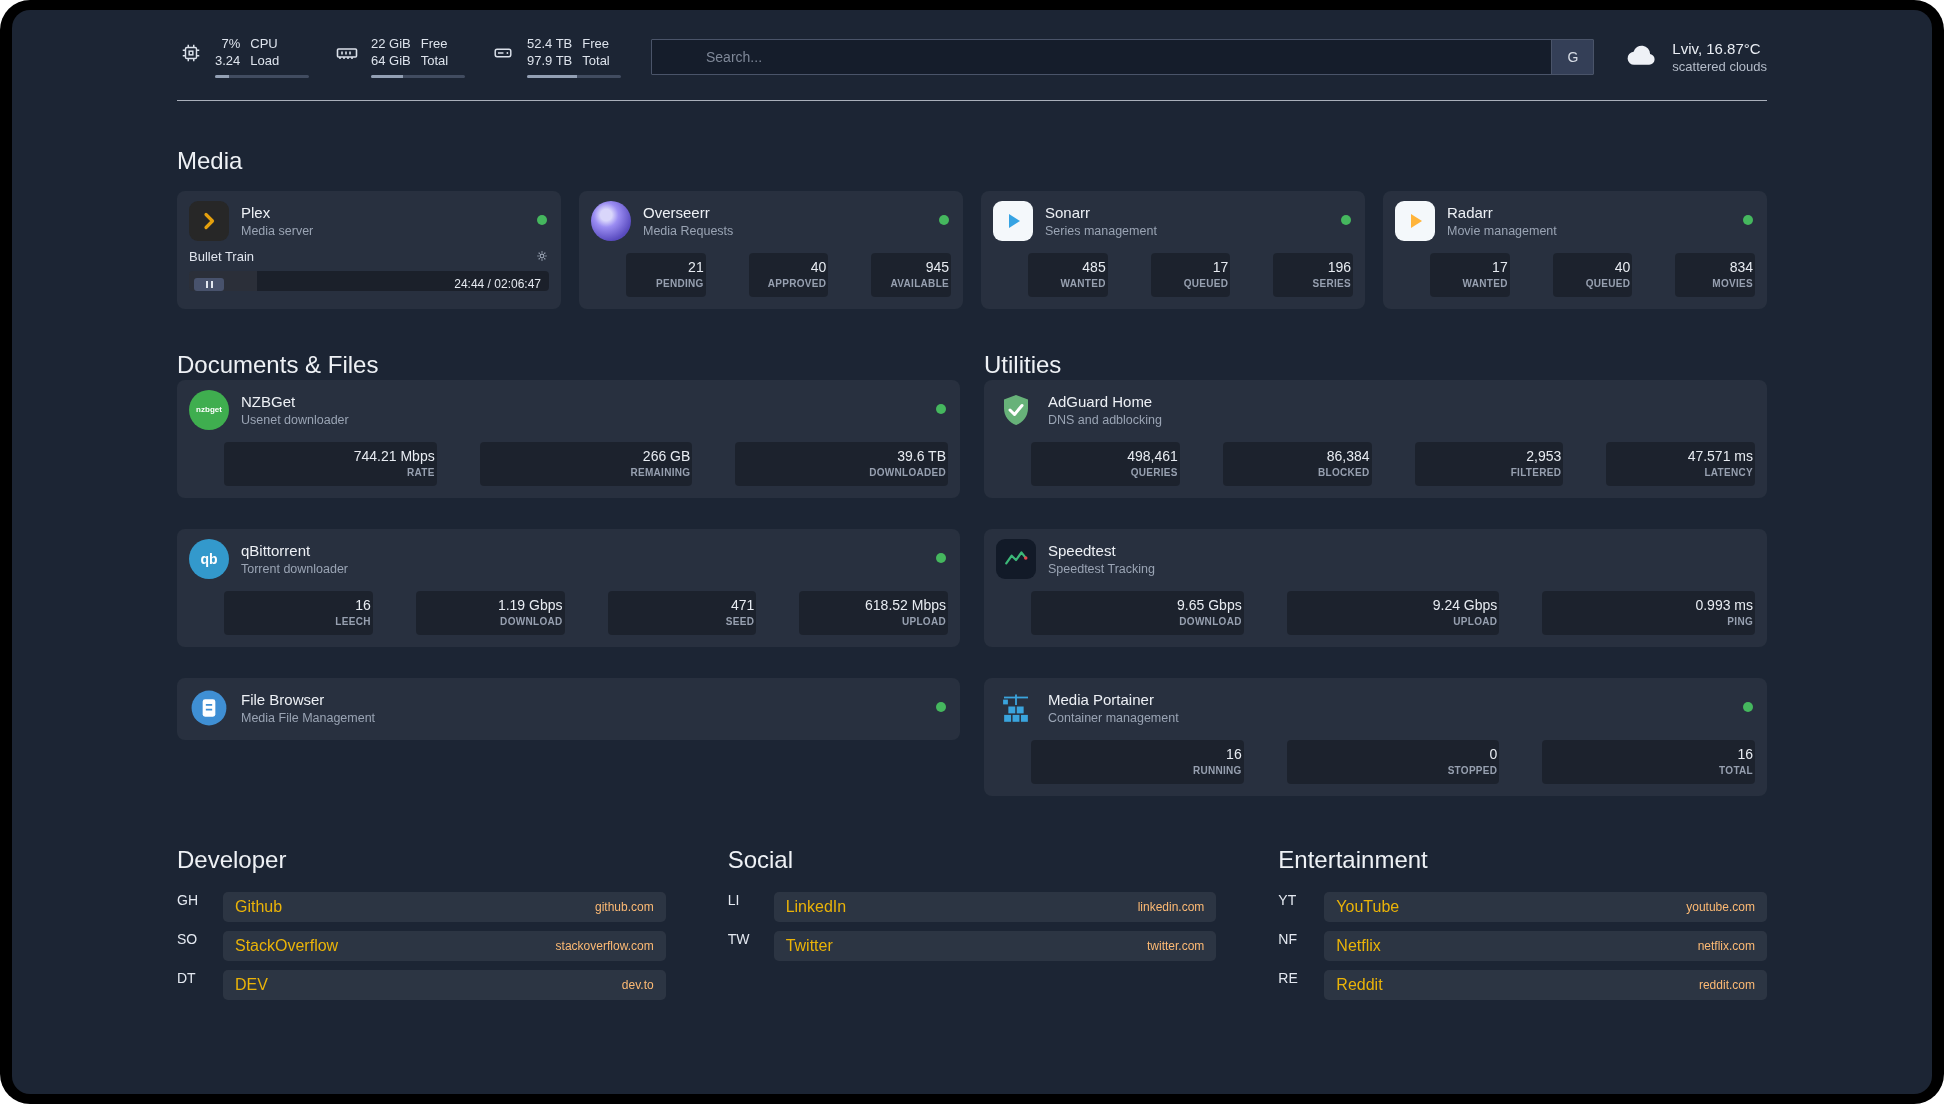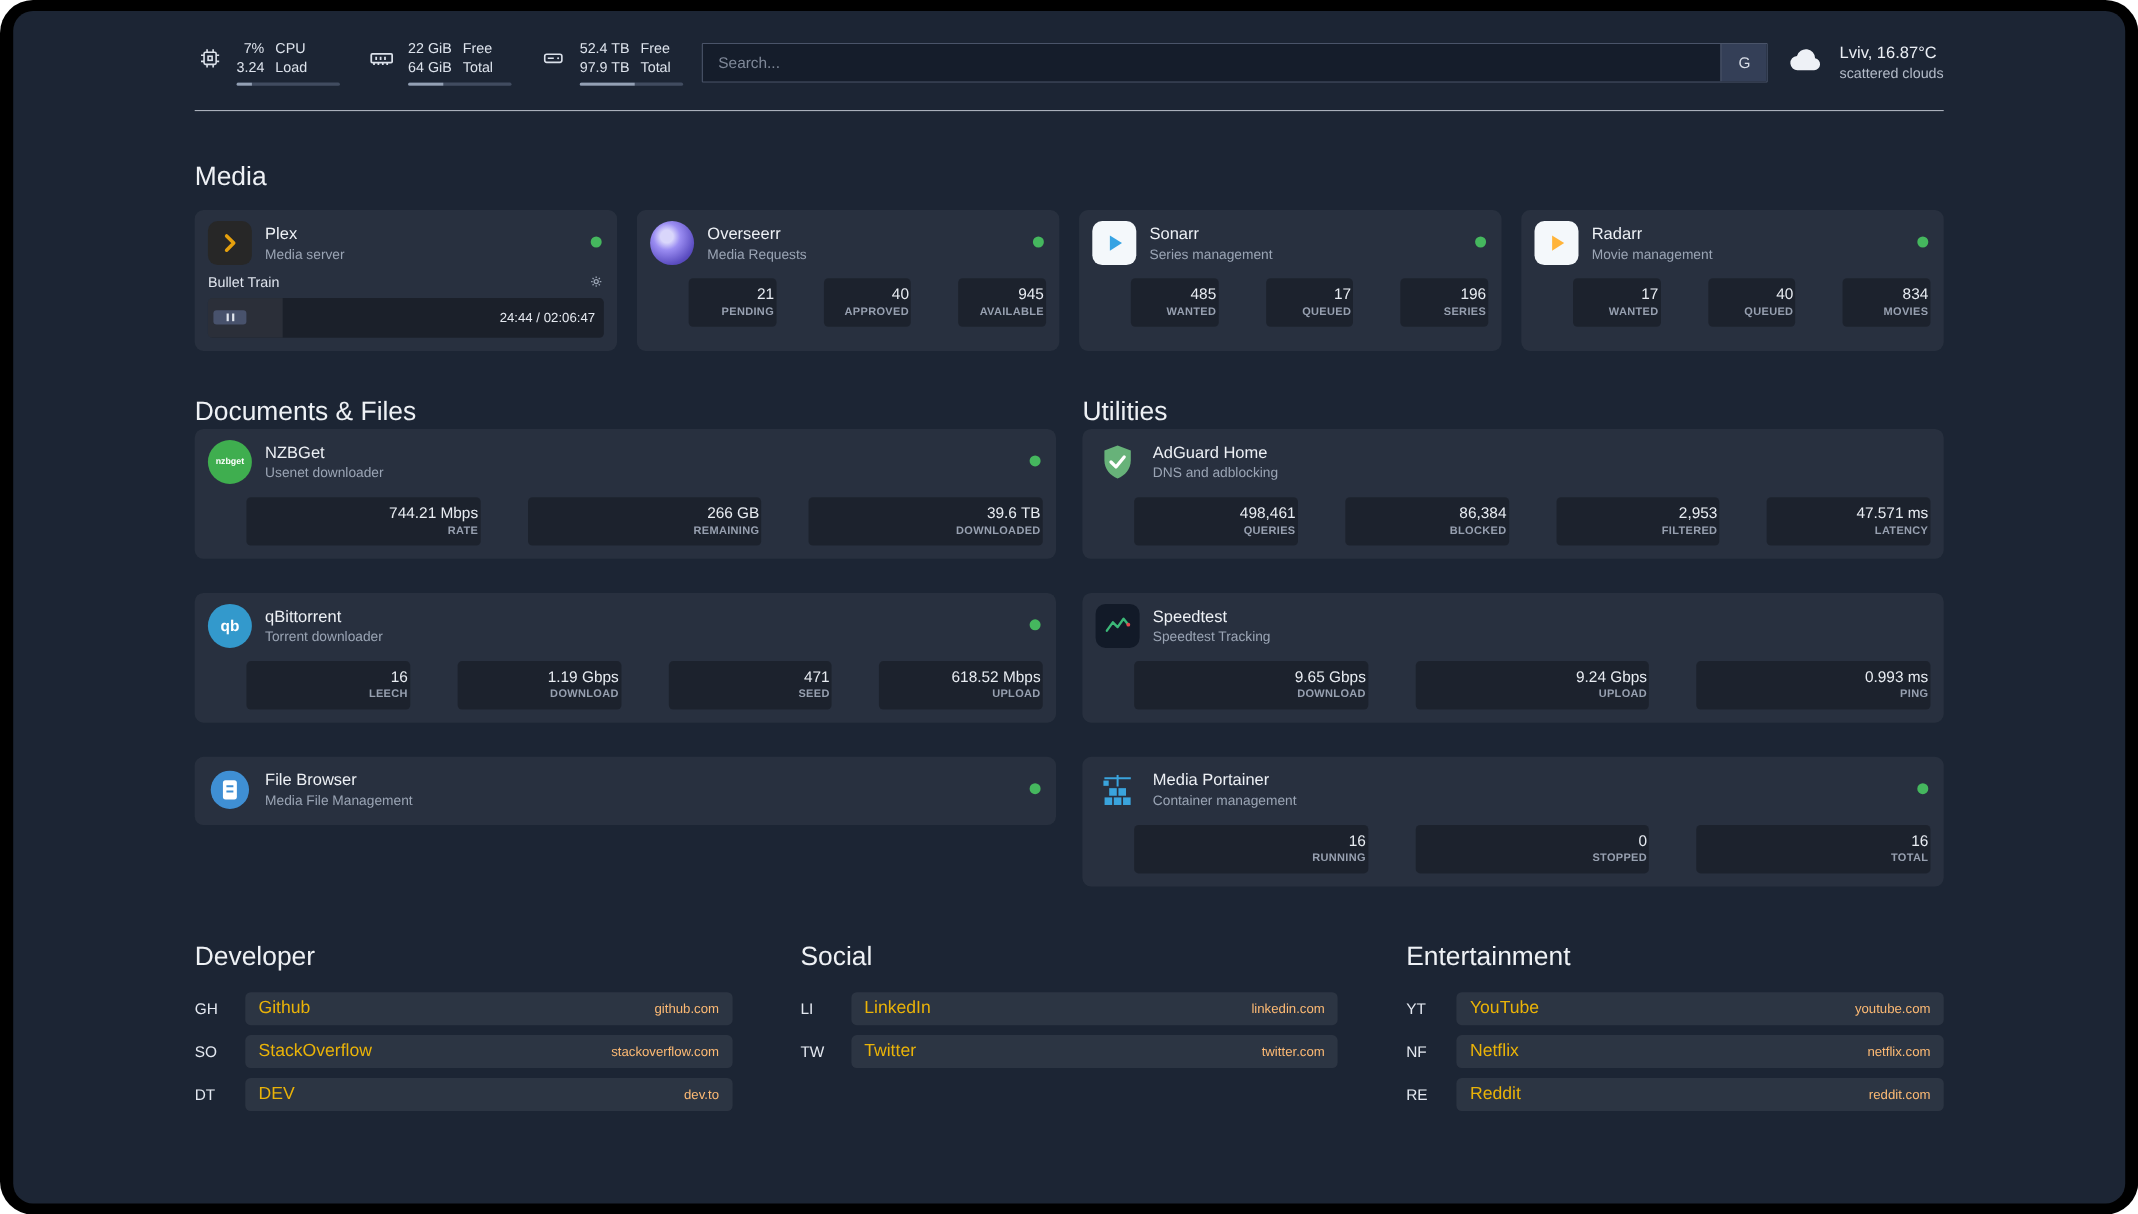--- a/index.html
+++ b/index.html
@@ -16,21 +16,21 @@
 
   
   .topbar{display:flex; align-items:center; padding-top:26px;}
   .resources{display:flex; gap:24px;}
   .res-row{display:flex; align-items:center; gap:10px;}
   .res-icon{width:28px; display:flex; justify-content:center;}
   .res-vals{text-align:right; font-size:13px; line-height:1.3; color:#dde3ec; white-space:nowrap;}
   .res-labels{font-size:13px; line-height:1.3; color:#dde3ec; white-space:nowrap;}
   .res-bar{margin-left:38px; margin-top:5px; height:3px; width:94px; background:#414c60; border-radius:2px; overflow:hidden;}
   .res-bar i{display:block; height:100%; background:#93a0b4;}
-  .searchwrap{flex:1; margin:0 17px; display:flex; align-items:stretch; height:36px; border:1px solid #4a5469; border-radius:1px; background:#151d2b; overflow:hidden;}
+  .searchwrap{flex:1; margin:0 30px; display:flex; align-items:stretch; height:36px; border:1px solid #4a5469; border-radius:1px; background:#151d2b; overflow:hidden;padding-left:40px;}
   .searchwrap input{flex:1; background:transparent; border:none; outline:none; color:#cfd6e1; font-size:14px; padding:0 14px; font-family:inherit;}
   .searchwrap input::placeholder{color:#7f8898;}
   .search-btn{width:42px; background:#343f57; border-left:1px solid #4a5469; display:flex; align-items:center; justify-content:center; font-size:14px; color:#d8dde6; cursor:pointer;}
   .weather{display:flex; align-items:center; gap:12px;}
   .weather-loc{font-size:15px; color:#eaeef4;}
   .weather-cond{font-size:13px; color:#b4bcc9; margin-top:2px;}
   .divider{margin-top:22px; height:1px; background:#c3c9d3; opacity:.85;}
 
   
   .sec-title{font-size:24px; font-weight:500; color:#eef1f5;}
@@ -67,30 +67,30 @@
   .shield-fill{fill:var(--adguard);}
   .spark-line{stroke:var(--speedtest);}
   .port-fill{fill:var(--portainer);}
   .fb-bg{fill:var(--filebrowser);}
   .fb-lines{stroke:var(--filebrowser);}
 
   
   .player{margin-top:8px;}
   .player-head{display:flex; align-items:center; justify-content:space-between; font-size:13px; color:#e0e5ee;}
   .gear{display:flex; cursor:pointer;}
-  .player-bar{margin-top:7px; position:relative; height:36px; background:rgba(0,0,0,0.32); border-radius:4px; display:flex; align-items:center; overflow:hidden;}
+  .player-bar{margin-top:7px; position:relative; height:20px; background:rgba(0,0,0,0.32); border-radius:4px; display:flex; align-items:flex-end; overflow:hidden;}
   .player-fill{position:absolute; left:0; top:0; bottom:0; background:rgba(255,255,255,0.07);}
   .pause-btn{position:relative; margin-left:5px; width:30px; height:13px; background:#48526c; border-radius:3px; display:flex; align-items:center; justify-content:center; gap:3px; cursor:pointer;}
   .pause-btn i{width:2px; height:7px; background:#e2e7ef;}
   .player-time{position:relative; margin-left:auto; font-size:12px; color:#e5e9f0; padding-right:8px; white-space:nowrap;}
 
   
   .bm-grid{display:grid; grid-template-columns:repeat(3,1fr); gap:62px; margin-top:50px; padding-bottom:40px;}
   .bm-title{margin-bottom:18px;}
-  .bm-row{display:flex; align-items:center; margin-bottom:9px; cursor:pointer;}
+  .bm-row{display:flex; align-items:flex-start; margin-bottom:9px; cursor:pointer;}
   .bm-abbr{width:46px; font-size:14px; color:#e4e9f1;}
   .bm-bar{flex:1; height:30px; background:rgba(255,255,255,0.075); border-radius:5px; display:flex; align-items:center; justify-content:space-between; padding:0 12px;}
   .bm-name{font-size:16px; color:#eab308;}
   .bm-url{font-size:12px; color:#fdba74;}
 </style>
 </head>
 <body>
 
 <div class="frame">
 <div class="app">

